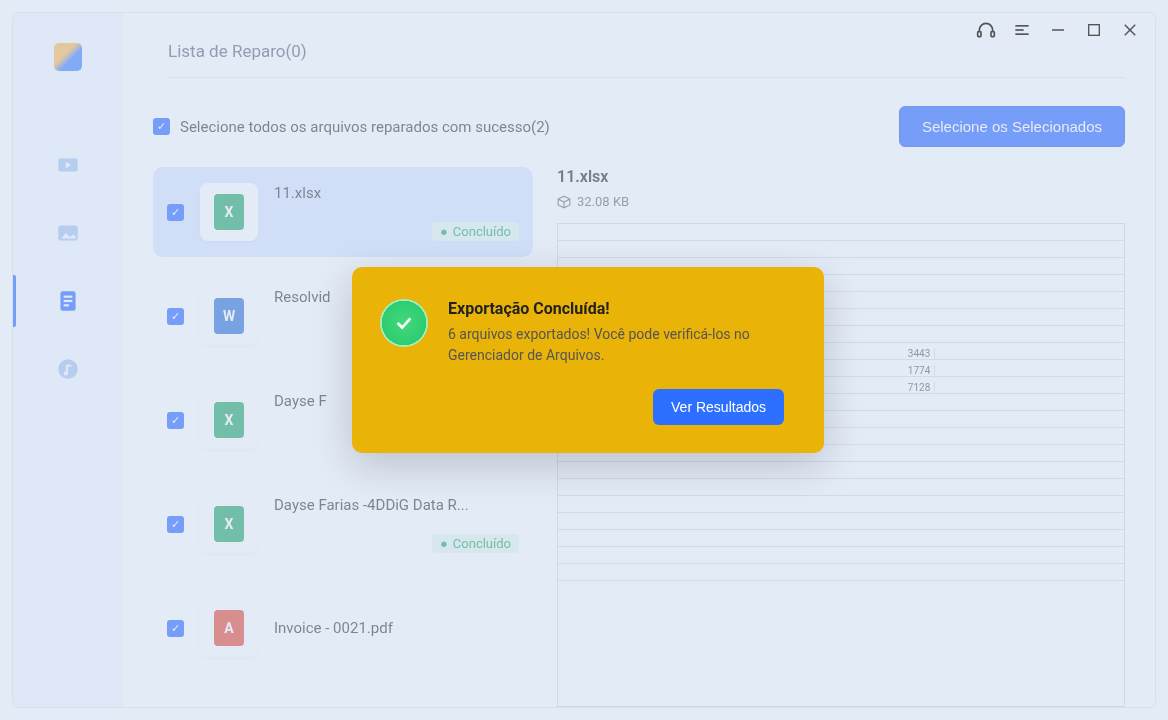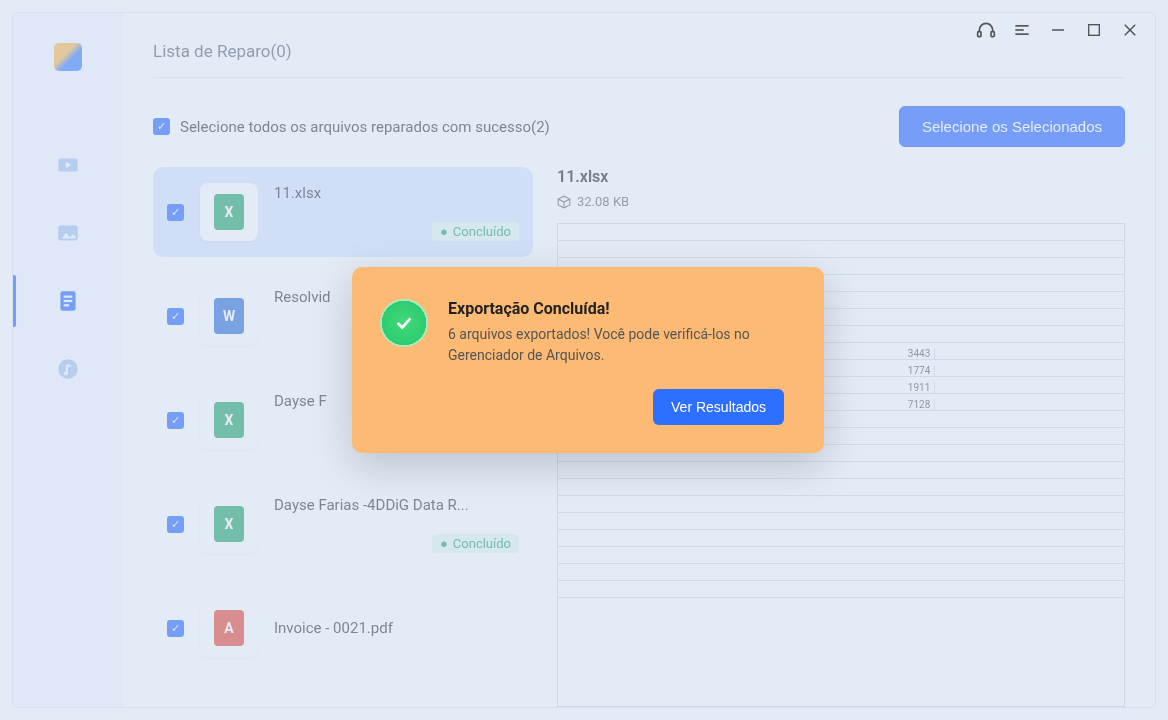--- a/index.html
+++ b/index.html
@@ -73,20 +73,21 @@
       flex: 1;
       display: flex;
       flex-direction: column;
       padding: 28px 30px 0 30px;
       overflow: hidden;
     }
     .tabs {
       display: flex;
       gap: 32px;
       border-bottom: 1px solid #e5e9f0;
+      margin-left: 15px;
     }
     .tab {
       padding-bottom: 16px;
       font-size: 17px;
       color: #5a6472;
       cursor: pointer;
       position: relative;
     }
     .tab.active {
       color: #2563ff;
@@ -243,21 +244,21 @@
     .overlay {
       position: absolute;
       inset: 0;
       background: rgba(200, 215, 240, 0.5);
       display: flex;
       align-items: center;
       justify-content: center;
     }
     .modal {
       width: 472px;
-      background: #fdba74;
+      background: #eab308;
       border-radius: 10px;
       padding: 32px 40px 28px 28px;
       box-shadow: 0 12px 40px rgba(0,0,0,0.18);
       margin-left: 8px;
     }
     .modal-body {
       display: flex;
       gap: 20px;
       align-items: flex-start;
     }
@@ -452,25 +453,20 @@
               <div class="ss-cell"></div>
             </div>
           <div class="ss-row">
               <div class="ss-cell"></div>
               <div class="ss-cell">3443</div>
               <div class="ss-cell"></div>
             </div>
           <div class="ss-row">
               <div class="ss-cell"></div>
               <div class="ss-cell">1774</div>
-              <div class="ss-cell"></div>
-            </div>
-          <div class="ss-row">
-              <div class="ss-cell"></div>
-              <div class="ss-cell">1911</div>
               <div class="ss-cell"></div>
             </div>
           <div class="ss-row">
               <div class="ss-cell left">word count</div>
               <div class="ss-cell">7128</div>
               <div class="ss-cell"></div>
             </div>
           <div class="ss-row">
               <div class="ss-cell"></div>
               <div class="ss-cell"></div>

